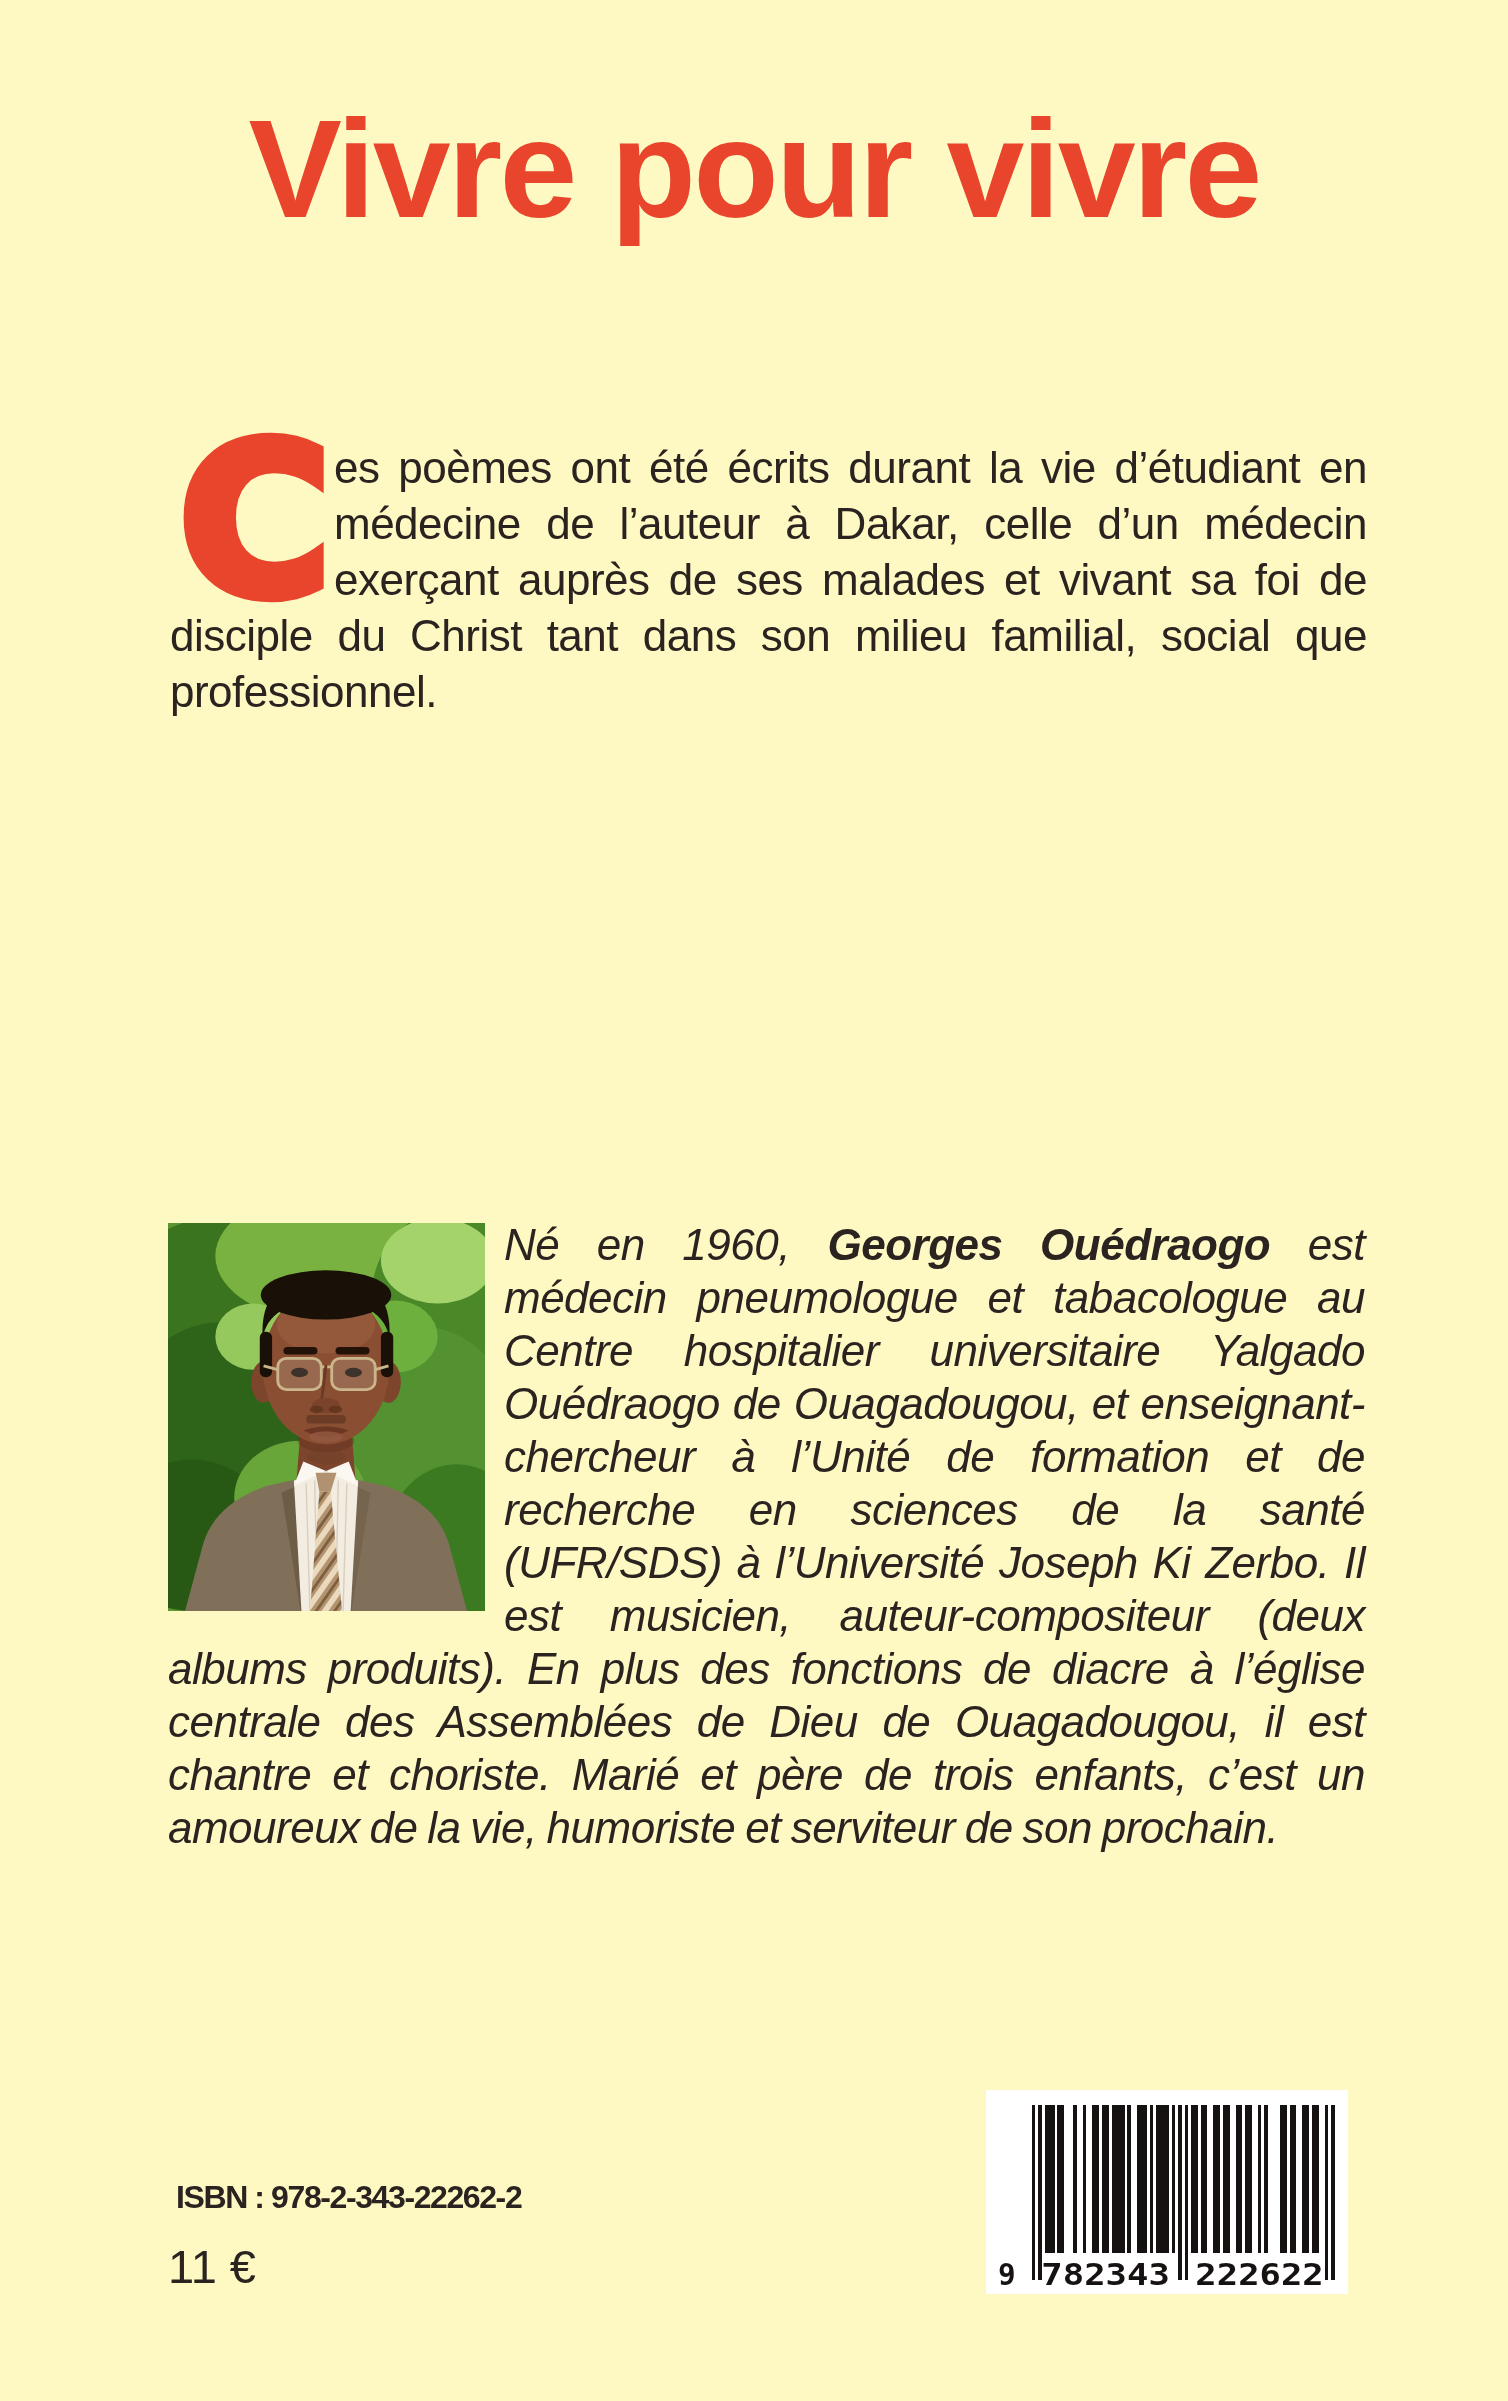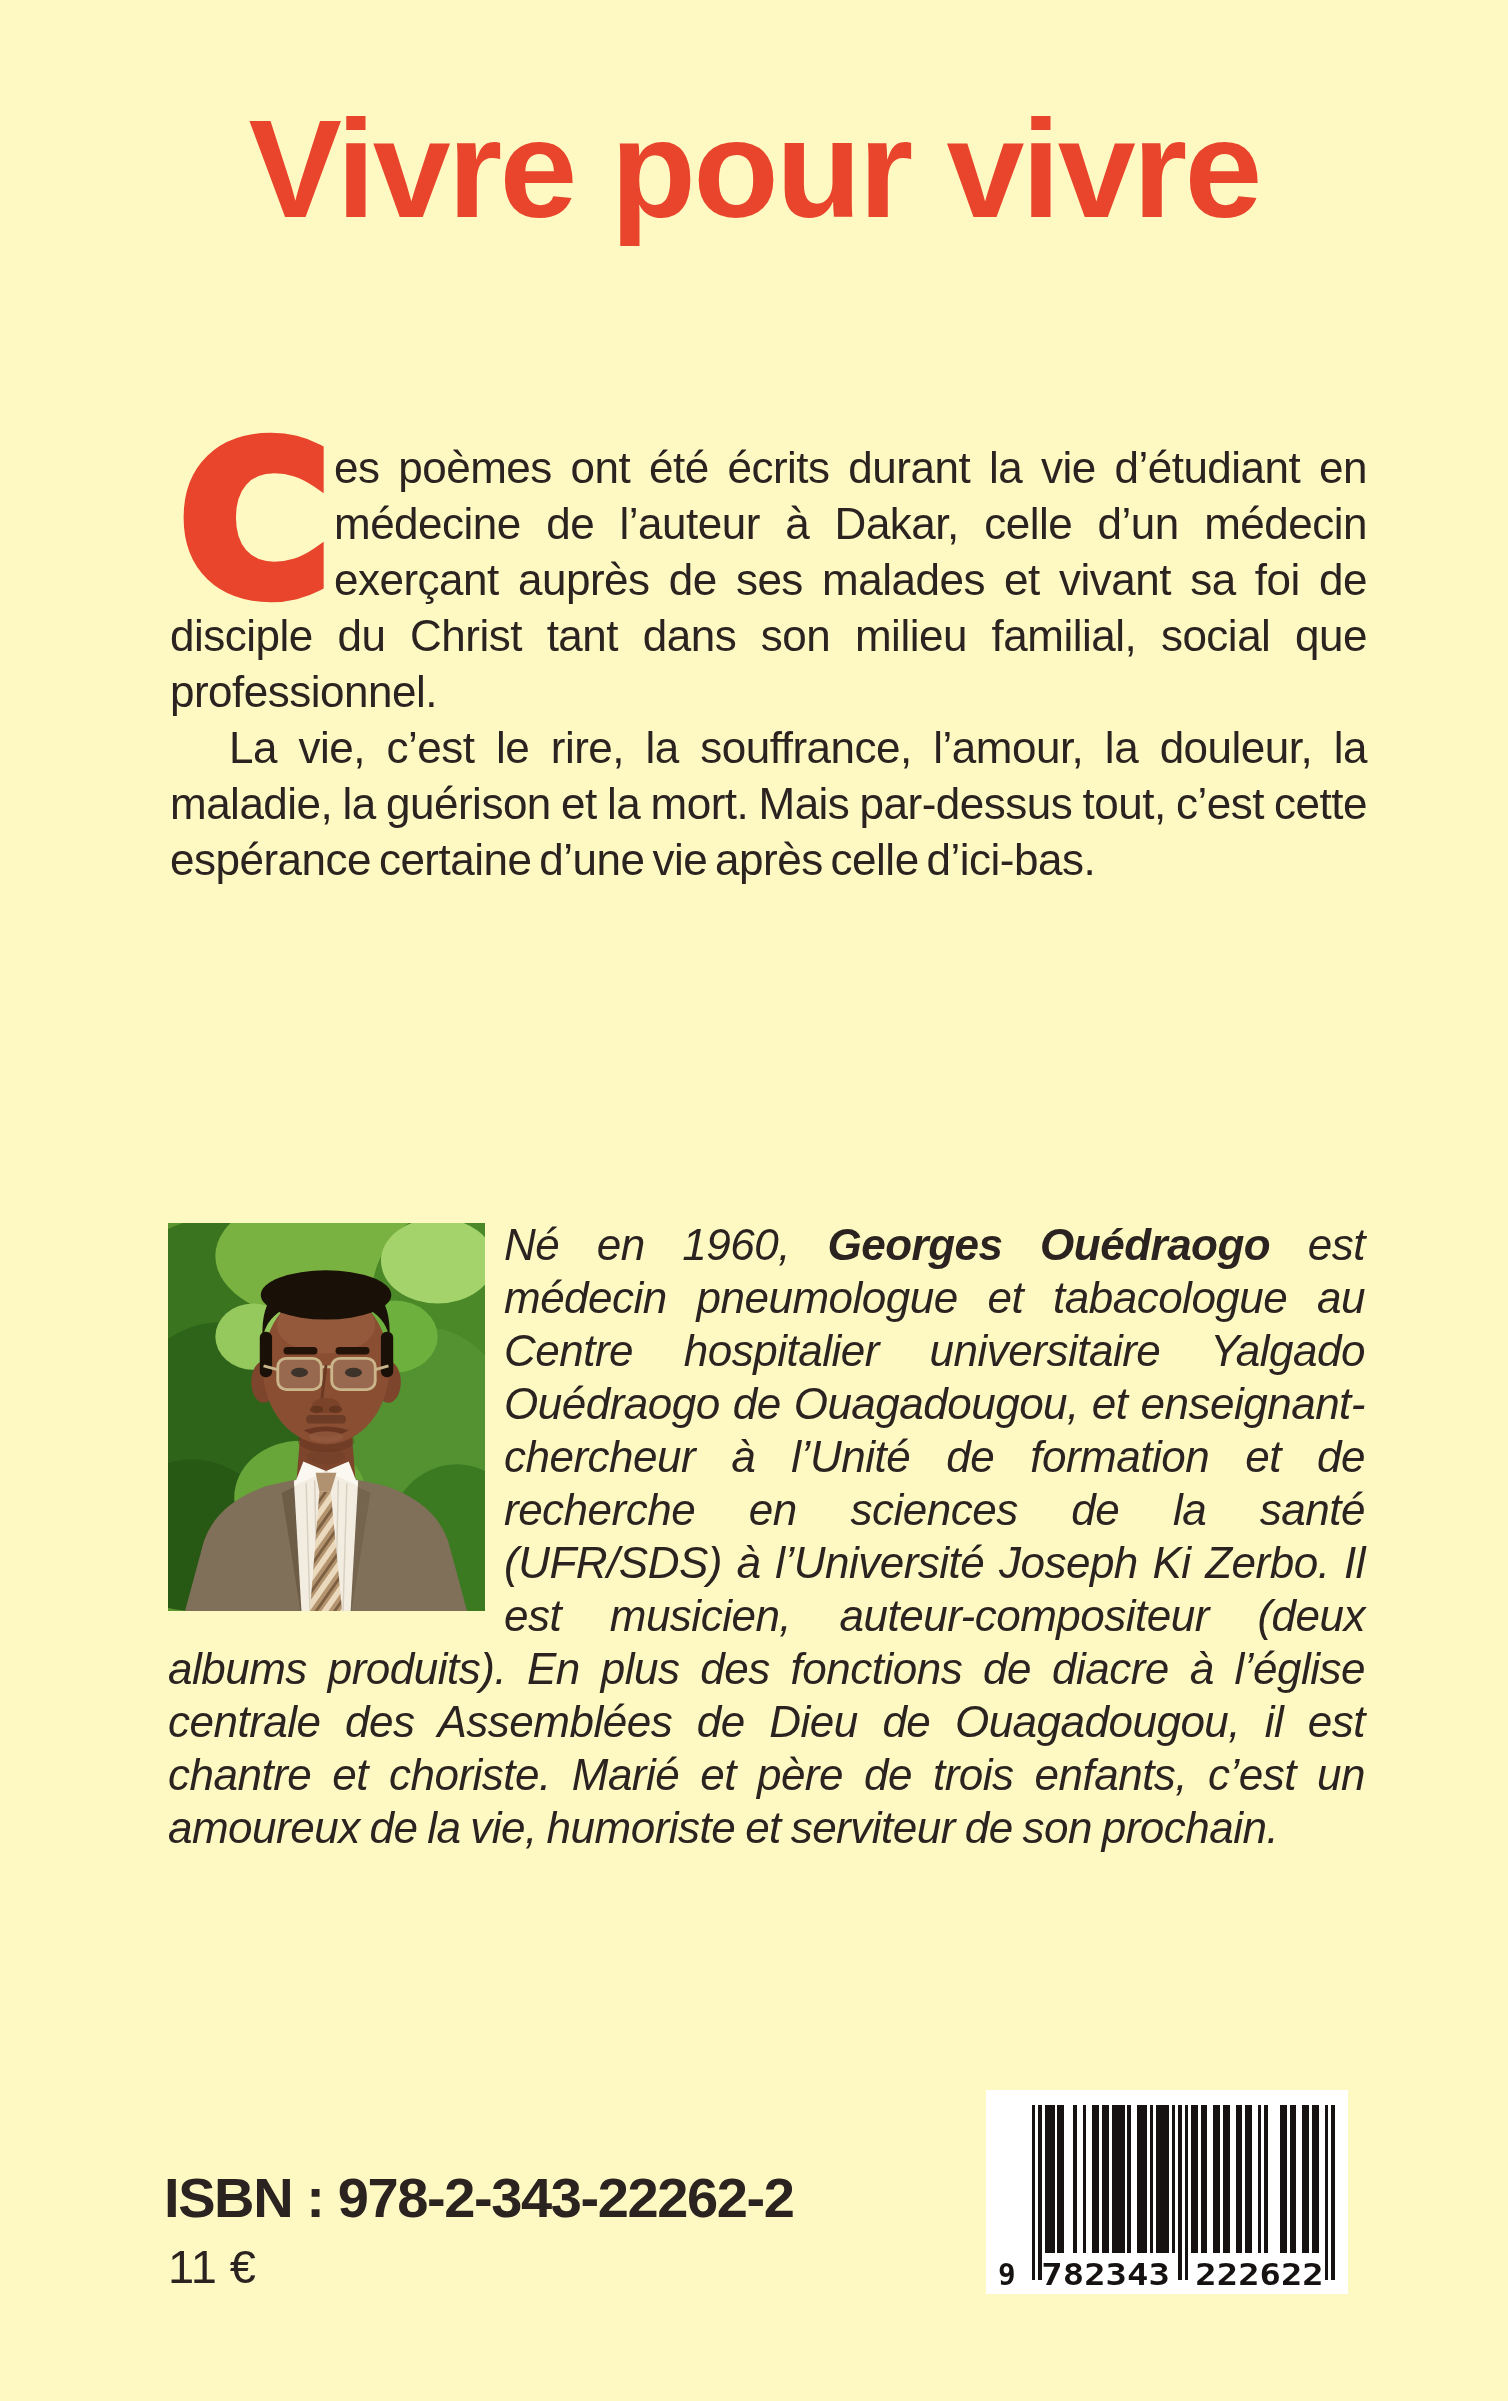--- a/index.html
+++ b/index.html
@@ -44,22 +44,22 @@
   }
   .bio p{margin:0;}
   .author-name{font-weight:bold;margin-top:6px;}
   .photo{
     float:left;width:317px;height:388px;
     margin:4.7px 19px 0 0;
     display:block;
   }
   .photo svg{display:block;width:100%;height:100%;}
   .isbn{
-    position:absolute;left:164px;top:2171px;
-    font-size:56px;line-height:53px;font-weight:bold;
+    position:absolute;left:176px;top:2171px;
+    font-size:32px;line-height:53px;font-weight:bold;
     letter-spacing:-1.4px;
   }
   .price{
     position:absolute;left:168px;top:2239px;
     font-size:47px;line-height:55px;font-weight:normal;
   }
   .barcode{
     position:absolute;left:986px;top:2090px;width:362px;height:204px;
     background:#FFFFFF;
   }
@@ -71,21 +71,20 @@
 </style>
 </head>
 <body>
 
 <div class="page">
 
   <h1 class="title">Vivre pour vivre</h1>
 
   <div class="synopsis">
     <p class="para"><span class="dropcap">C</span><span>es poèmes ont été écrits durant la vie d’étudiant en médecine de l’auteur à Dakar, celle d’un médecin exerçant auprès de ses malades et vivant sa foi de disciple du Christ tant dans son milieu familial, social que professionnel.</span></p>
-    <p class="para indent">La vie, c’est le rire, la souffrance, l’amour, la douleur, la maladie, la guérison et la mort. Mais par-dessus tout, c’est cette espérance certaine d’une vie après celle d’ici-bas.</p>
   </div>
 
   <div class="bio">
     <span class="photo">
       <svg viewBox="0 0 335 410" preserveAspectRatio="none">
         <defs>
           <pattern id="tp" width="16" height="16" patternTransform="rotate(35)" patternUnits="userSpaceOnUse">
             <rect width="16" height="16" fill="#b3946f"></rect>
             <rect width="6" height="16" fill="#ead9bd"></rect>
             <rect x="10" width="3" height="16" fill="#7d5f42"></rect>

